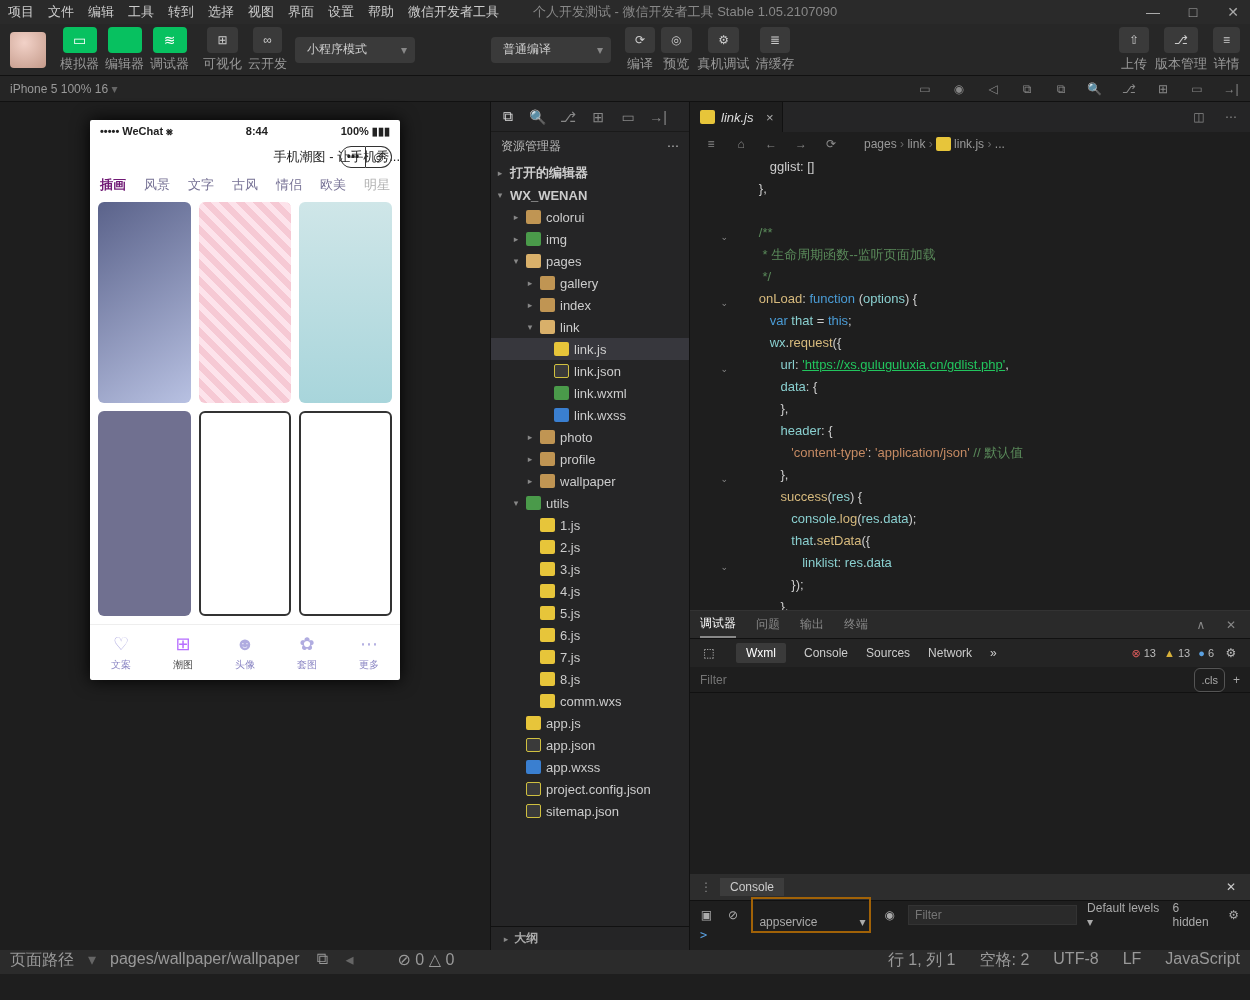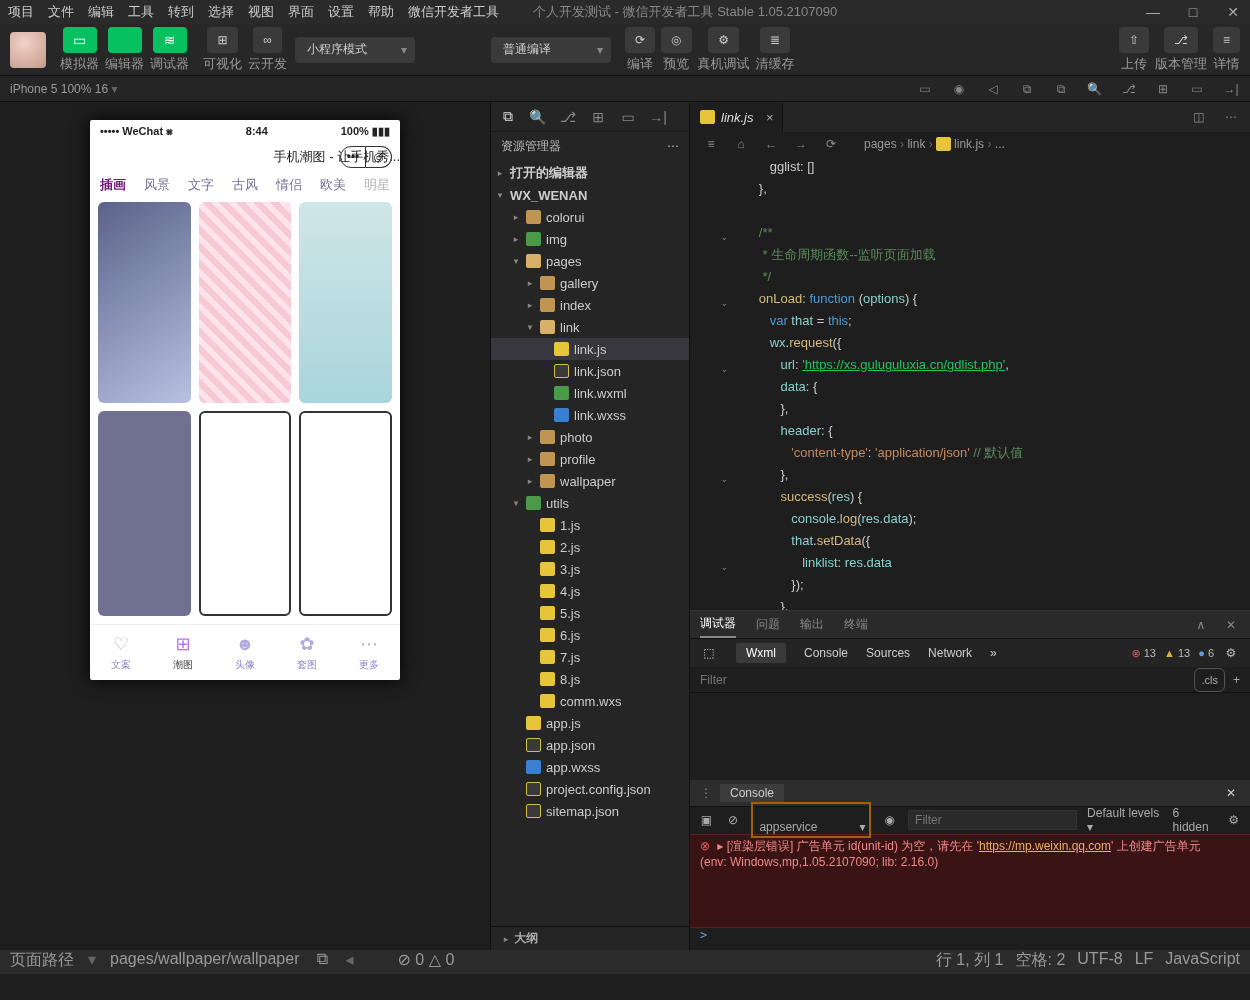--- a/index.html
+++ b/index.html
@@ -103,21 +103,21 @@
 .conshdr { height:26px; background:#2d2d2d; display:flex; align-items:center; padding:0 10px; gap:8px; font-size:12px; }
 .conshdr .lbl { background:#3c3c3c; padding:2px 10px; }
 .consbar { height:28px; display:flex; align-items:center; padding:0 8px; gap:10px; color:#aaa; font-size:12px; border-top:1px solid #111; }
 .consbar select,.consbar input { background:#2a2a2a; border:1px solid #333; color:#ccc; padding:2px 6px; font-size:12px; }
 .consbar .sel { min-width:120px; }
 .conslog { flex:1; background:#3a1414; color:#e88; font-family:Consolas,monospace; font-size:12px; padding:3px 10px; line-height:16px; white-space:pre-wrap; overflow:auto; border-top:1px solid #5a2020; border-bottom:1px solid #5a2020;}
 .conslog a { color:#e8b060; text-decoration:underline; }
 .prompt { height:22px; padding:0 10px; color:#5aa0e0; font-family:Consolas,monospace;}
 
 .status { height:24px; background:#2b2b2b; color:#999; font-size:16px; display:flex; align-items:flex-start; padding:0 10px; gap:14px; }
-.status .r { margin-left:auto; gap:12px; display:flex; }
+.status .r { margin-left:auto; gap:24px; display:flex; }
 </style>
 </head>
 <body>
 
 <div class="menubar row">
   <span style="cursor:pointer">项目</span> 
     <span style="cursor:pointer">文件</span> 
     <span style="cursor:pointer">编辑</span> 
     <span style="cursor:pointer">工具</span> 
     <span style="cursor:pointer">转到</span> 
@@ -543,22 +543,20 @@
       <div class="consbar">
         <span class="ic">▣</span>
         <span class="ic">⊘</span>
         <span class="sel" style="border:2px solid #a16207;padding:16px 18px 2px 6px;position:relative"><span>appservice</span><span style="position:absolute;right:4px">▾</span></span>
         <span class="ic">◉</span>
         <input style="flex: 0 0 90px;" placeholder="Filter">
         <span><span>Default levels</span> ▾</span>
         <span>6 hidden</span>
         <span class="ic">⚙</span>
       </div>
-      <div class="conslog"><span style="color:#e05c5c">⊗</span> <span>▸ [渲染层错误] 广告单元 id(unit-id) 为空，请先在 '</span><a>https://mp.weixin.qq.com</a><span>' 上创建广告单元</span>
-<span>(env: Windows,mp,1.05.2107090; lib: 2.16.0)</span></div>
       <div class="prompt">&gt;</div>
     </div>
   </div>
 </div>
 
 <div class="status">
   <span>页面路径</span>
     <span style="color:#666">▾</span>
   <span>pages/wallpaper/wallpaper</span>
   <span class="ic">⧉</span>

